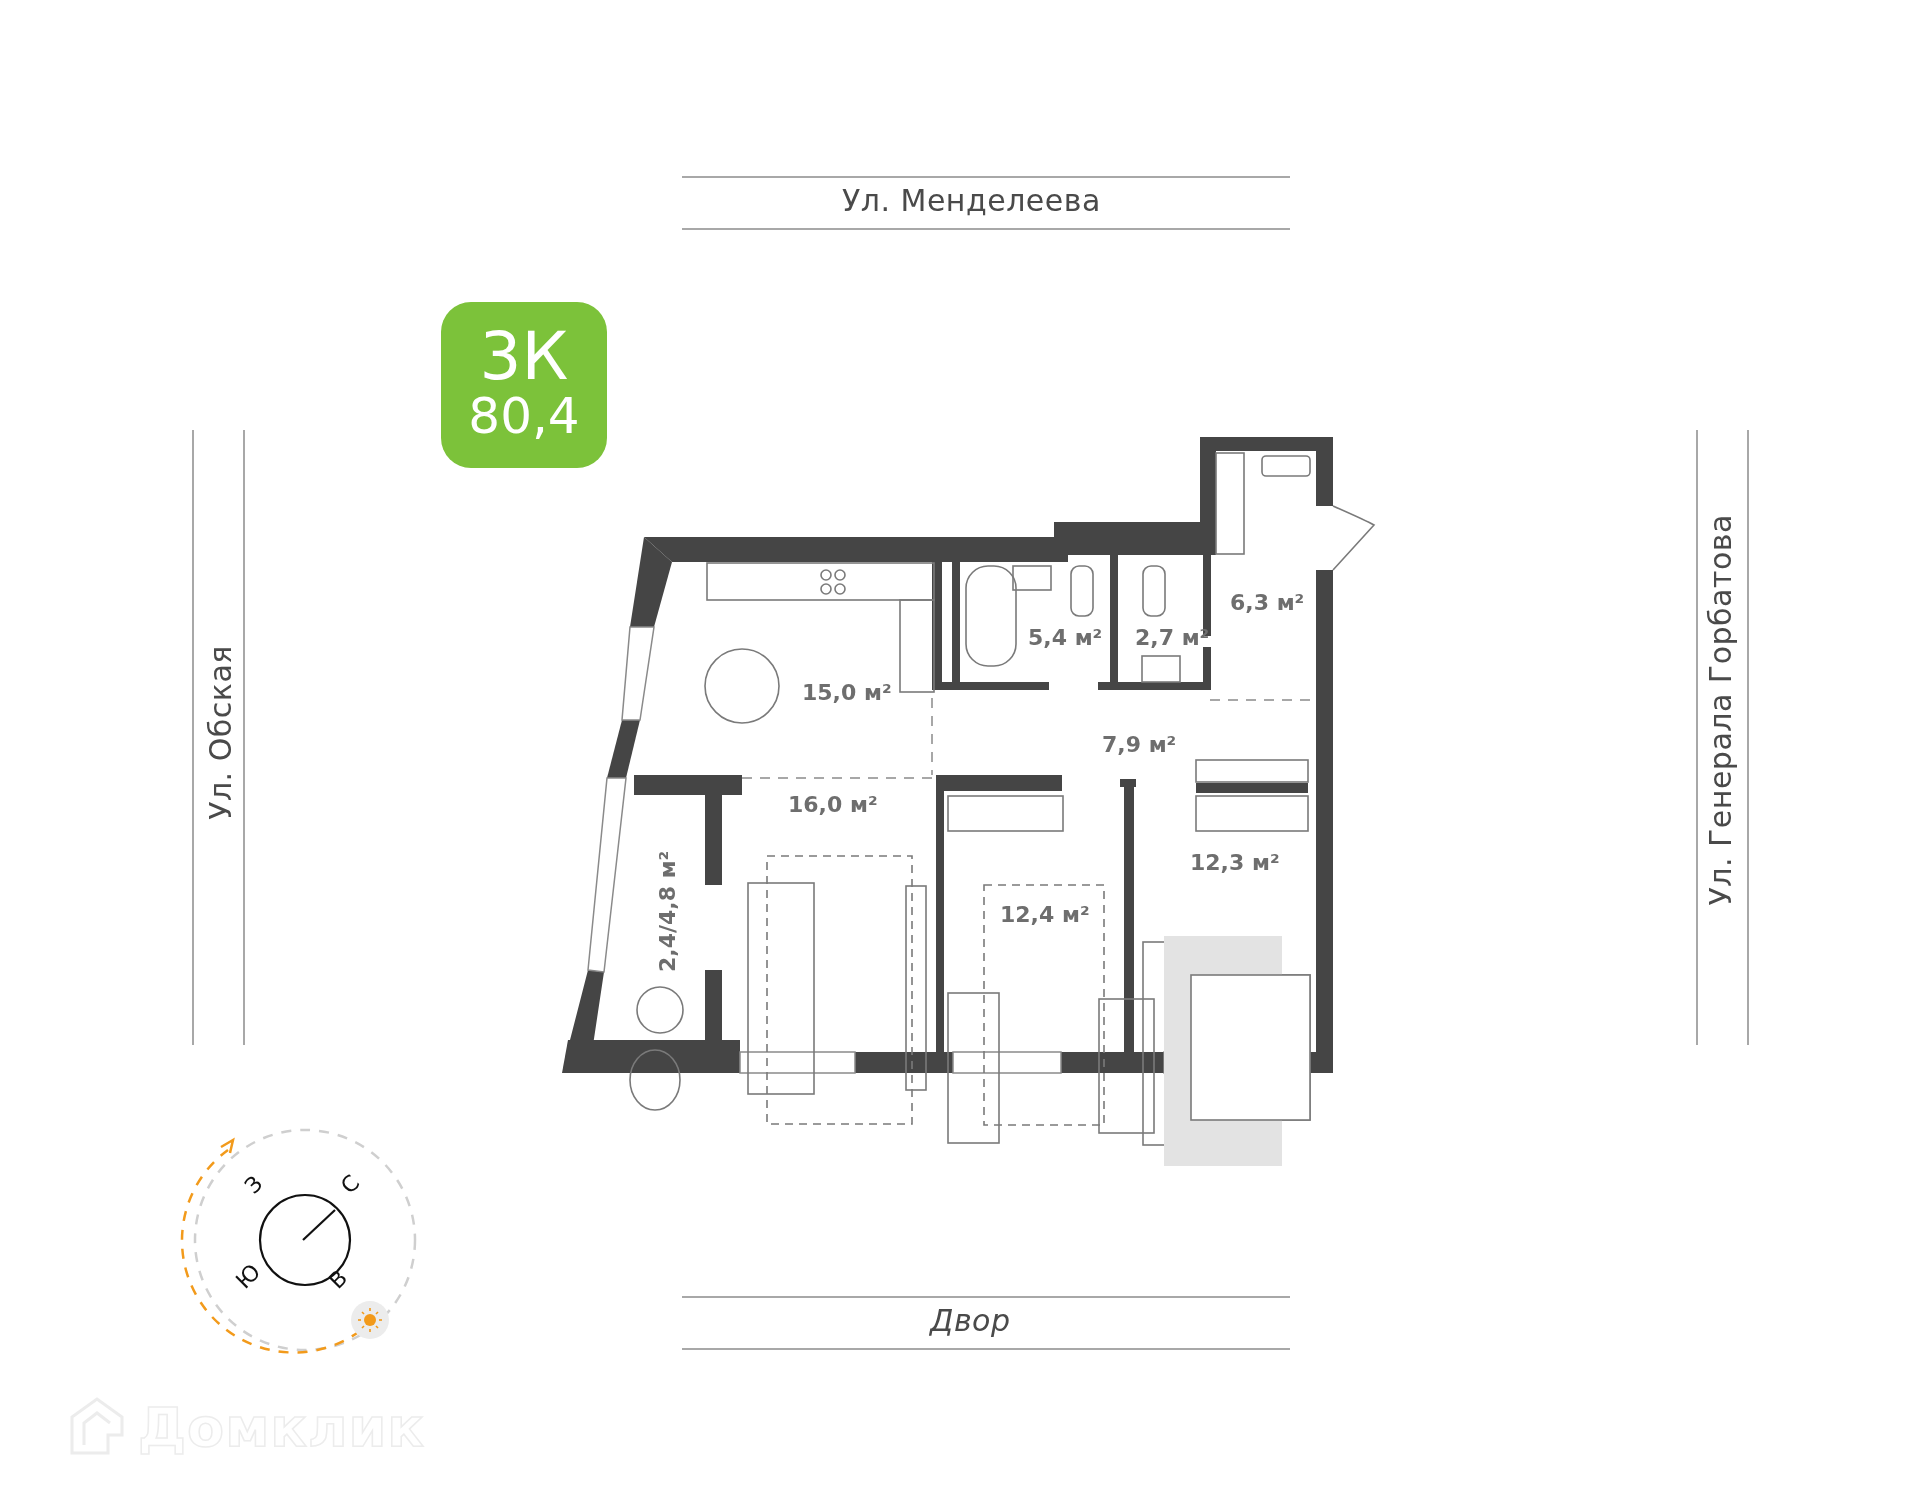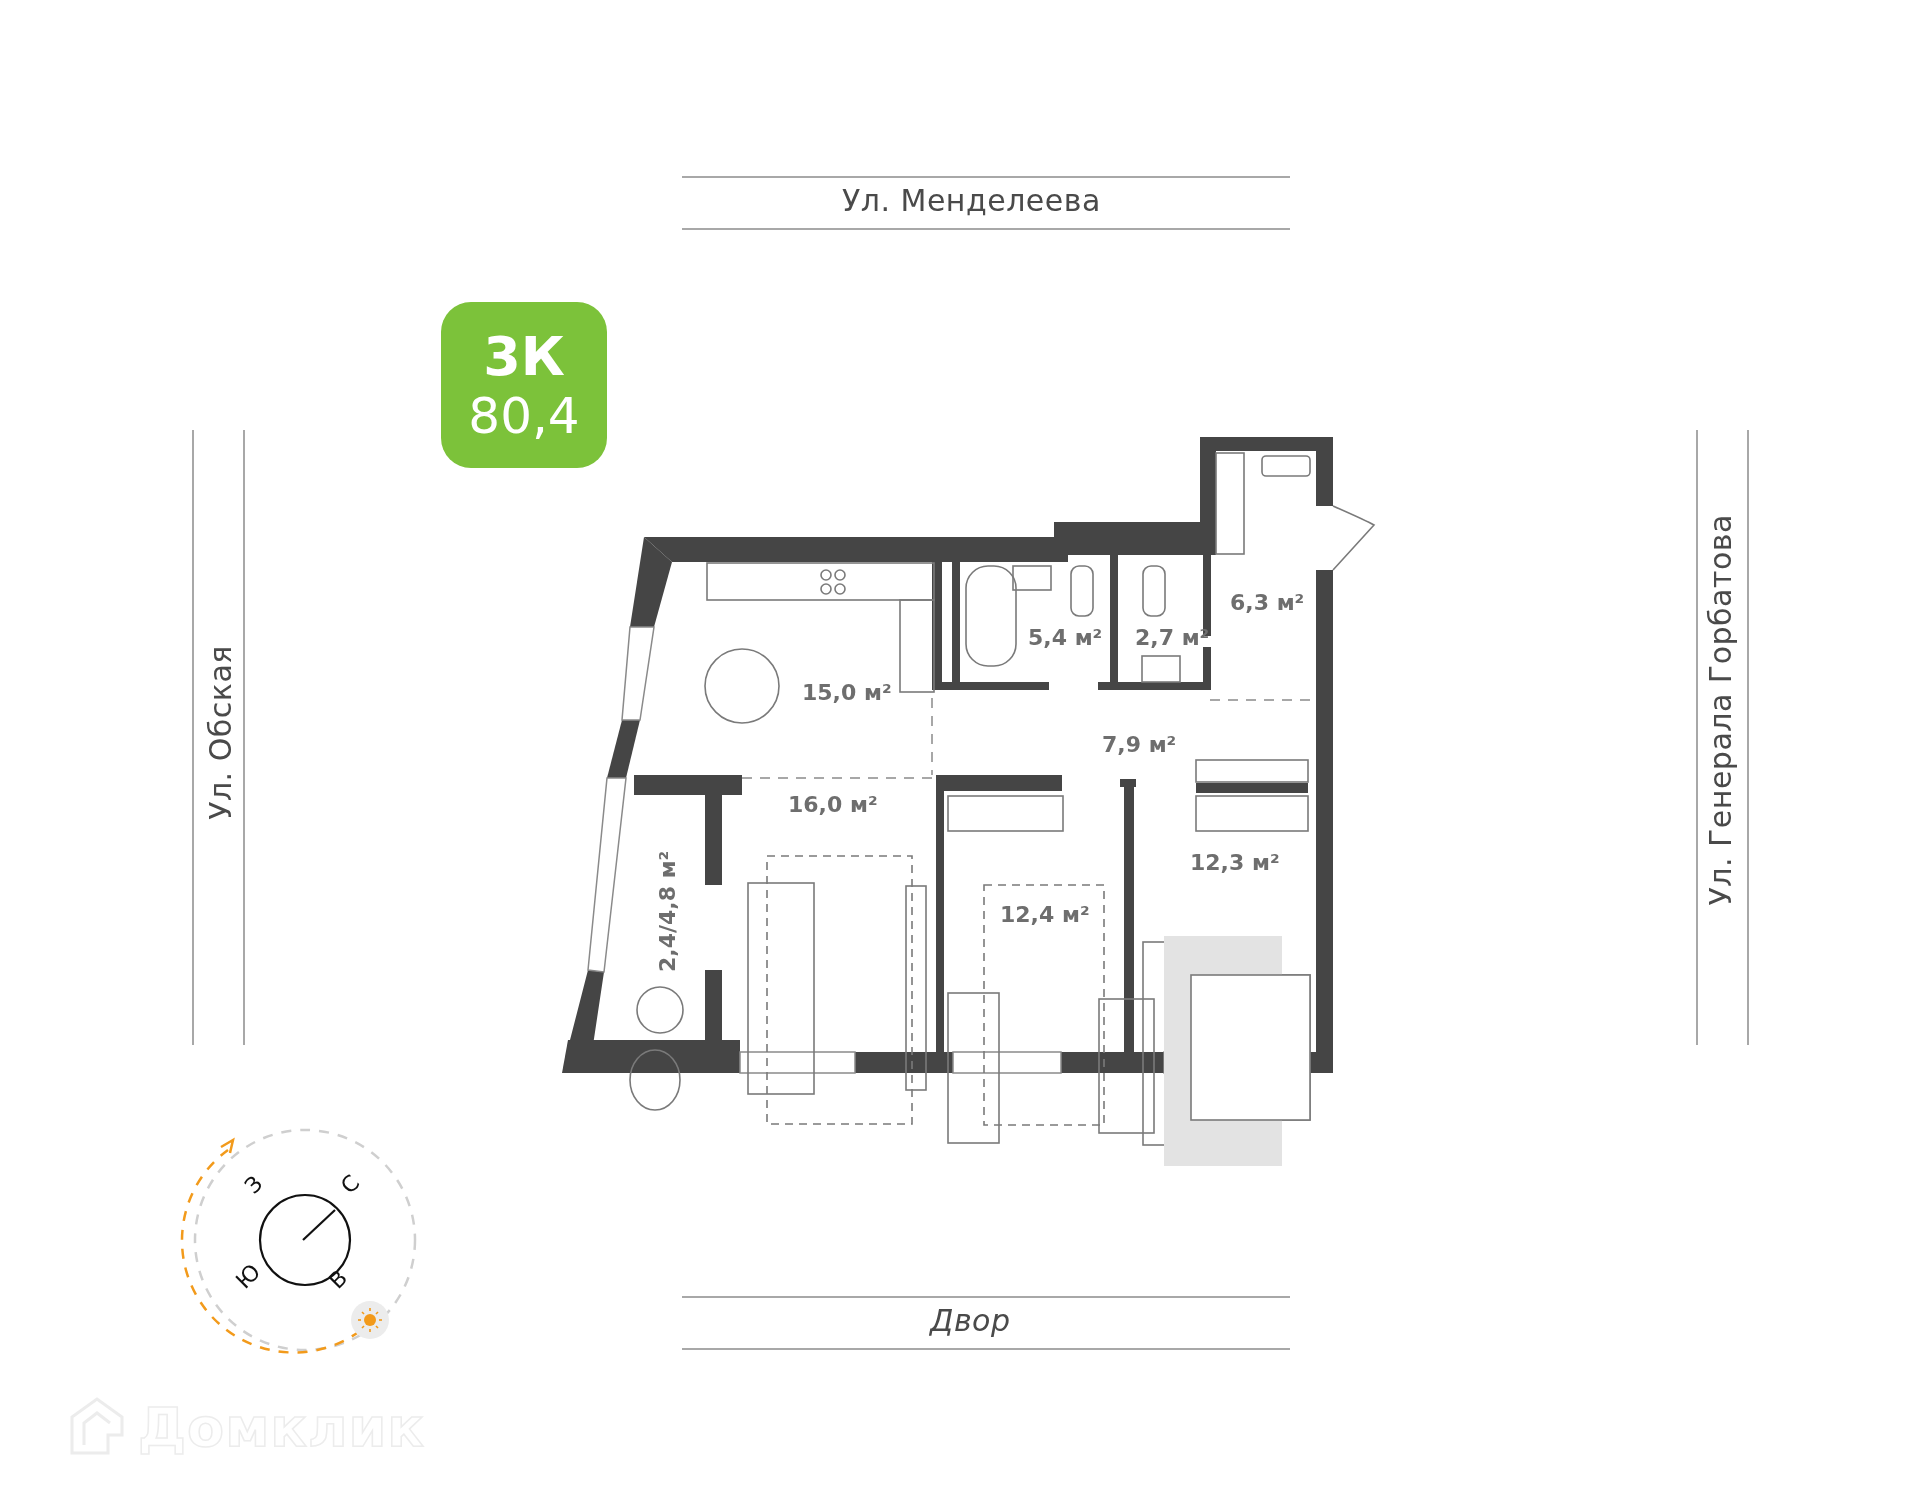--- a/index.html
+++ b/index.html
@@ -3,21 +3,21 @@
 <meta charset="utf-8">
 <style>
   html,body{margin:0;padding:0;background:#fff;}
   body{width:1920px;height:1507px;position:relative;overflow:hidden;font-family:"DejaVu Sans","Liberation Sans",sans-serif;}
   .street-line{position:absolute;background:#a8a8a8;}
   .street-h{height:2px;}
   .street-v{width:2px;}
   .street-label{position:absolute;color:#4a4a4a;font-size:30px;letter-spacing:0.5px;white-space:nowrap;}
   .street-label.rot{transform-origin:center center;transform:rotate(-90deg);}
   .badge{position:absolute;left:441px;top:302px;width:166px;height:166px;border-radius:30px;background:#7cc23a;color:#fff;text-align:center;}
-  .badge .rooms{display:block;font-weight:bold;font-size:54px;line-height:62px;margin-top:24px;}
+  .badge .rooms{display:block;font-weight:normal;font-size:66px;line-height:62px;margin-top:24px;}
   .badge .area{display:block;font-size:50px;line-height:56px;}
   svg{position:absolute;left:0;top:0;}
   .area-text{font-family:"DejaVu Sans",sans-serif;font-weight:bold;fill:#6e6e6e;font-size:22px;}
   .watermark{position:absolute;left:66px;top:1395px;display:flex;align-items:center;gap:10px;}
   .watermark span{font-family:"DejaVu Sans",sans-serif;font-weight:bold;font-size:54px;color:#fff;-webkit-text-stroke:1.5px #ececec;letter-spacing:1px;}
 </style>
 </head>
 <body>
 
 <div class="street-line street-h" style="left:682px;top:176px;width:608px;"></div>

